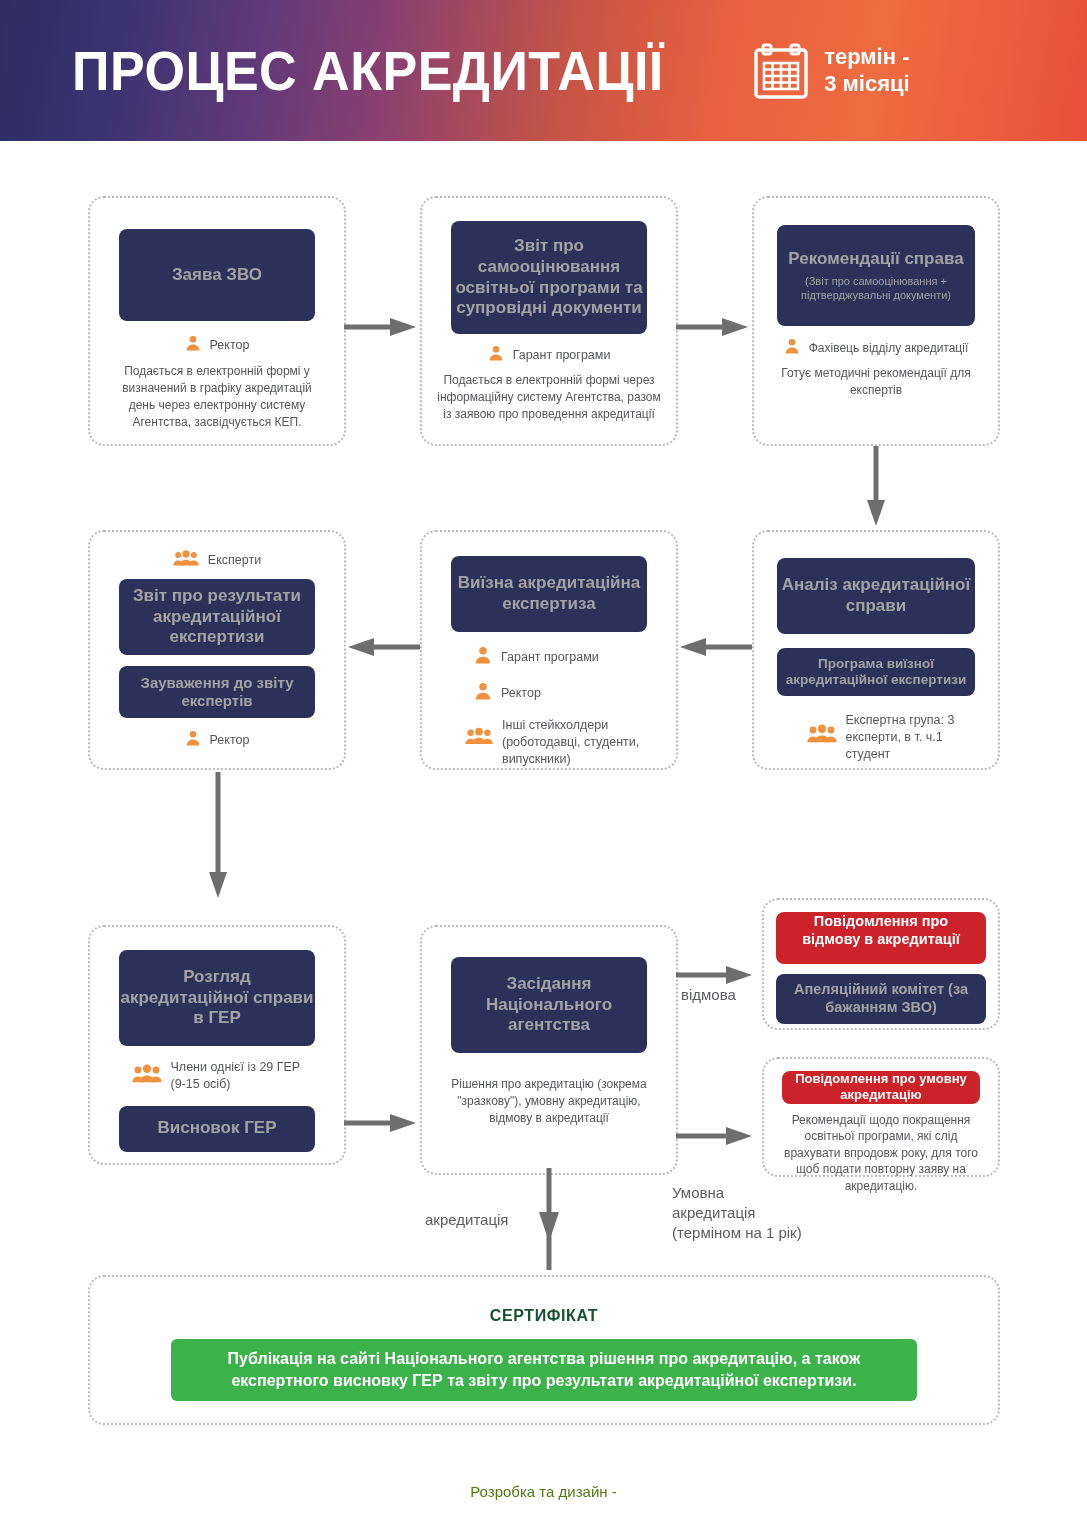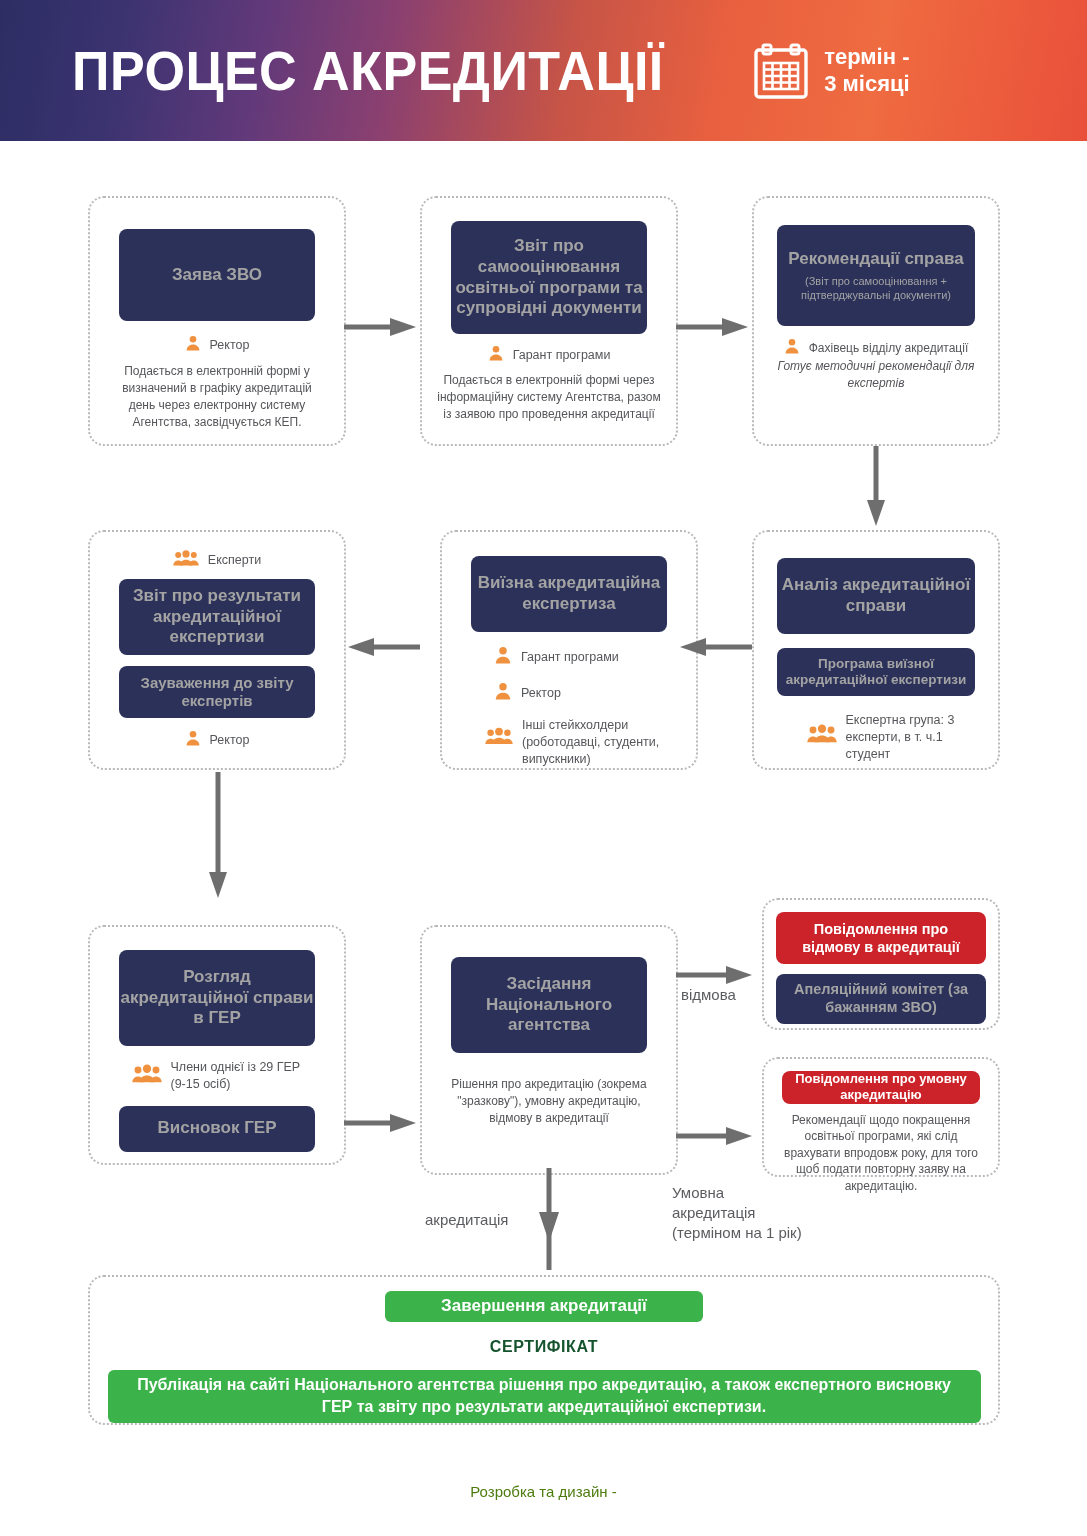--- a/index.html
+++ b/index.html
@@ -83,21 +83,21 @@
     font-weight: 400;
     font-size: 11px;
     line-height: 1.28;
     margin-top: 4px;
   }
   .red {
     background: #cc2229;
     border-radius: 8px;
     color: #ffffff;
     display: flex;
-    align-items: center;
+    align-items: flex-start;
     justify-content: center;
     text-align: center;
     font-weight: 700;
     line-height: 1.25;
   }
   .green {
     background: #3cb34a;
     border-radius: 6px;
     color: #ffffff;
     display: flex;
@@ -234,21 +234,21 @@
   </div>
   <div class="role-row center" style="margin-top:12px; font-size:12px;">
     <span class="ico">
       <svg width="16" height="16" viewBox="0 0 16 16">
           <circle cx="8" cy="4.2" r="3.3" fill="#f0913f"></circle>
           <path d="M1.6 15.5c0-3.6 2.9-6 6.4-6s6.4 2.4 6.4 6z" fill="#f0913f"></path>
         </svg>
     </span>
     <span>Фахівець відділу акредитації</span>
   </div>
-  <div class="desc" style="font-style:italic;">Готує методичні рекомендації для експертів</div>
+  <div class="desc" style="margin-top:7px;">Готує методичні рекомендації для експертів</div>
 </div>
 
 <div class="arrow" style="left:864px; top:446px;">
   <svg width="24" height="84" viewBox="0 0 24 84">
       <line x1="12" y1="0" x2="12" y2="64" stroke="#6e6e6e" stroke-width="5"></line>
       <polygon points="3,54 12,80 21,54" fill="#6e6e6e"></polygon>
     </svg>
 </div>
 
 <div class="dash-card" style="left:88px; top:530px; width:258px; height:240px; padding:18px 10px 0;">
@@ -282,21 +282,21 @@
   </div>
 </div>
 
 <div class="arrow" style="left:344px; top:636px;">
   <svg width="76" height="22" viewBox="0 0 76 22">
       <line x1="20" y1="11" x2="76" y2="11" stroke="#6e6e6e" stroke-width="5"></line>
       <polygon points="30,2 4,11 30,20" fill="#6e6e6e"></polygon>
     </svg>
 </div>
 
-<div class="dash-card" style="left:440px; top:530px; width:258px; height:240px; padding:24px 10px 0;">
+<div class="dash-card" style="left:420px; top:530px; width:258px; height:240px; padding:24px 10px 0;">
   <div class="navy" style="width:196px; height:76px; font-size:17px;">
     <span>Виїзна акредитаційна експертиза</span>
   </div>
   <div style="width:100%; padding-left:42px; margin-top:14px; display:flex; flex-direction:column; gap:13px;">
     <div class="role-row">
       <span class="ico">
         <svg width="18" height="18" viewBox="0 0 16 16">
             <circle cx="8" cy="4.2" r="3.3" fill="#f0913f"></circle>
             <path d="M1.6 15.5c0-3.6 2.9-6 6.4-6s6.4 2.4 6.4 6z" fill="#f0913f"></path>
           </svg>
@@ -436,22 +436,19 @@
 
 <div class="arrow" style="left:537px; top:1168px;">
   <svg width="24" height="118" viewBox="0 0 24 118">
       <line x1="12" y1="0" x2="12" y2="102" stroke="#6e6e6e" stroke-width="5"></line>
       <polygon points="2,44 12,74 22,44" fill="#6e6e6e"></polygon>
     </svg>
 </div>
 <div class="flow-label" style="left:425px; top:1210px;">акредитація</div>
 
 <div class="dash-card" style="left:88px; top:1275px; width:912px; height:150px; padding:14px 0 0;">
-  <div class="green" style="width:318px; height:36px; font-size:17px; font-weight:700;">
-    <span>Завершення акредитації</span>
-  </div>
   <div class="cert" style="margin-top:16px;">СЕРТИФІКАТ</div>
-  <div class="green" style="width:873px; height:62px; font-size:16px; margin-top:14px; padding:0 18px; line-height:1.4;">
+  <div class="green" style="width:746px; height:62px; font-size:16px; margin-top:14px; padding:0 18px; line-height:1.4;">
     <span>Публікація на сайті Національного агентства рішення про акредитацію, а також експертного висновку ГЕР та звіту про результати акредитаційної експертизи.</span>
   </div>
 </div>
 
 <div class="footer">Розробка та дизайн -</div>
 
 </body></html>

